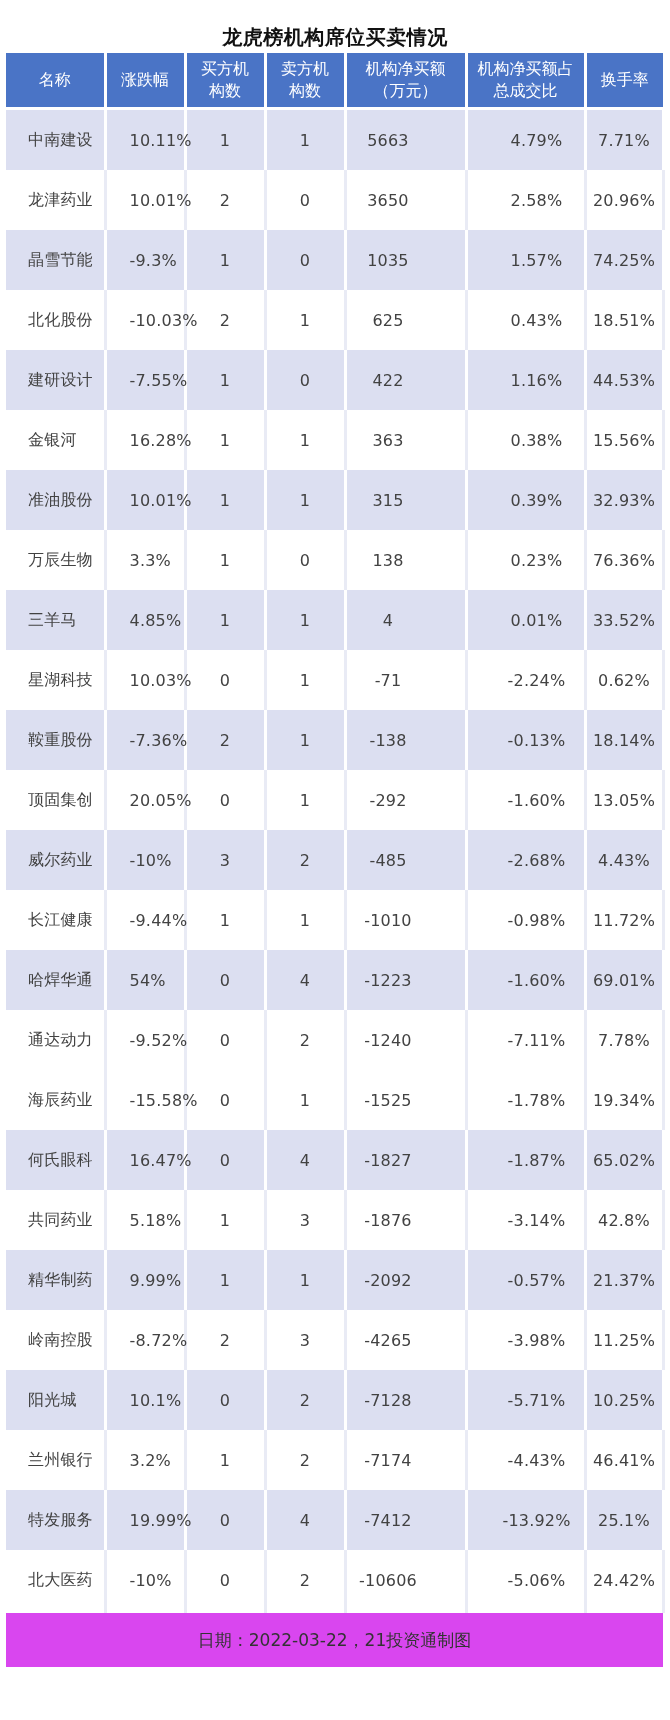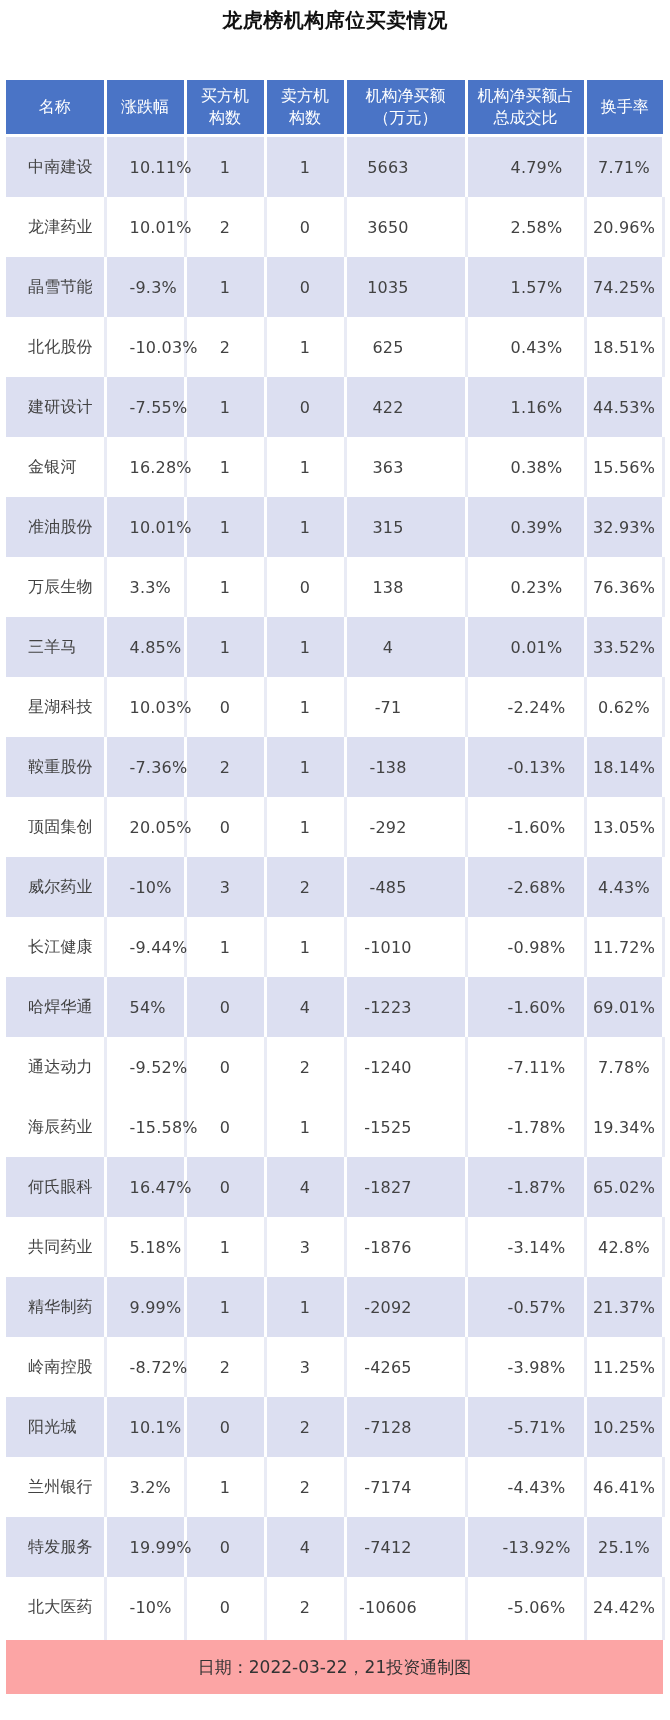--- a/index.html
+++ b/index.html
@@ -11,34 +11,33 @@
     font-family: "DejaVu Sans", "Liberation Sans", sans-serif;
   }
   .page {
     position: relative;
     width: 670px;
     height: 1720px;
     overflow: hidden;
   }
   .title {
     margin: 0;
-    padding-top: 7px;
+    padding-top: 24px;
     height: 29px;
     text-align: center;
     font-size: 20px;
     font-weight: bold;
     color: #111111;
     letter-spacing: 0.5px;
   }
   table.lhb {
     border-collapse: collapse;
     table-layout: fixed;
     margin-left: 6px;
     width: 657px;
-    margin-top: 44px;
   }
   col.w0 { width: 99px; }
   col.w1 { width: 80px; }
   col.w2 { width: 80px; }
   col.w3 { width: 80px; }
   col.w4 { width: 121px; }
   col.w5 { width: 119px; }
   col.w6 { width: 78px; }
 
   thead th {
@@ -71,21 +70,21 @@
 
   td.c0 { text-align: left;   padding-left: 22px; }
   td.c1 { text-align: left;   padding-left: 23px;  }
   td.c2 { text-align: center; }
   td.c3 { text-align: center; }
   td.c4 { text-align: center; padding-right: 35px; }
   td.c5 { text-align: center; padding-left: 22px; }
   td.c6 { text-align: center; }
 
   tfoot td {
-    background: #fca5a5;
+    background: #d946ef;
     height: 52px;
     text-align: center;
     vertical-align: middle;
     font-size: 17px;
     color: #333333;
     border-top: 3px solid #ffffff;
   }
 </style>
 </head>
 <body>

